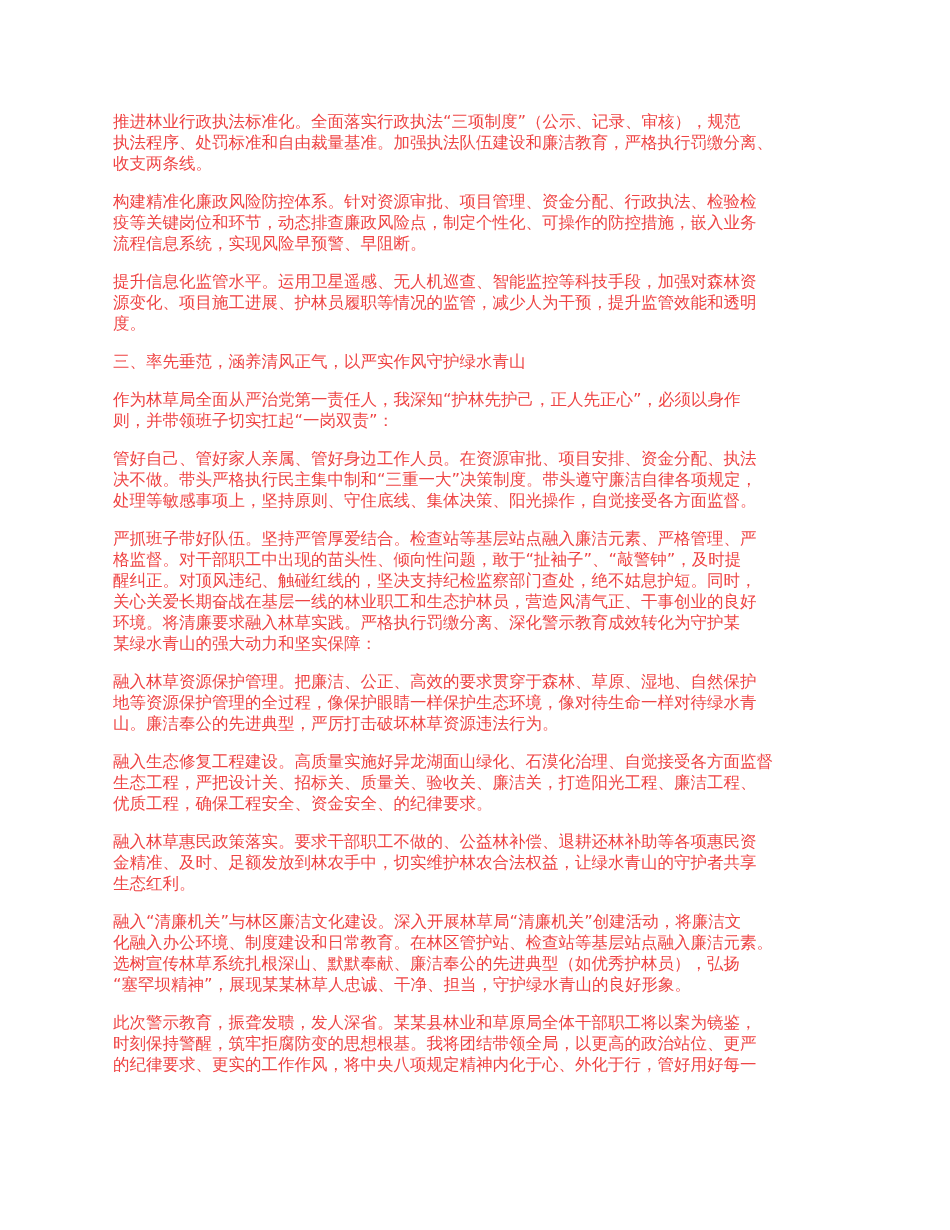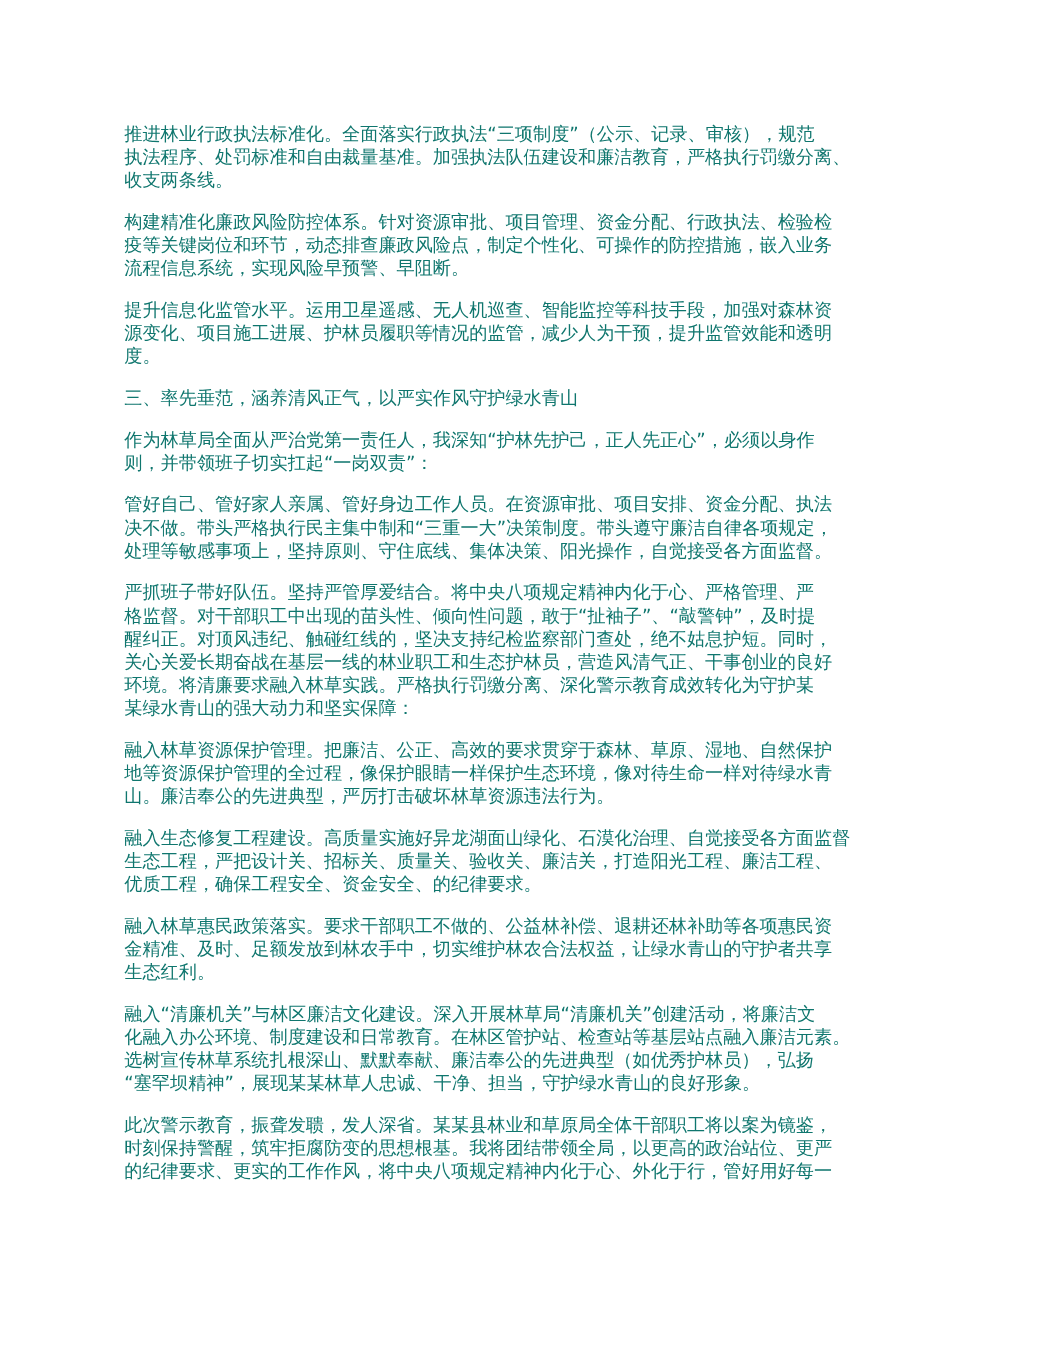--- a/index.html
+++ b/index.html
@@ -1,20 +1,20 @@
 <!DOCTYPE html>
 <html><head>
 <meta charset="utf-8">
 <style>
   html, body { margin: 0; padding: 0; background: #ffffff; }
   body { width: 950px; height: 1230px; position: relative; overflow: hidden; }
   .page {
     position: absolute; left: 113px; top: 111px; width: 760px;
     font-family: "DejaVu Sans", "Liberation Sans", sans-serif;
-    font-size: 16.5px; line-height: 21px; color: #0f766e;
+    font-size: 16.5px; line-height: 21px; color: #ef4444;
   }
   .para { margin: 0 0 17px 0; white-space: nowrap; }
   .line { display: block; }
 </style>
 </head>
 <body>
 
 <div class="page">
   <div class="para">
     <span class="line">推进林业行政执法标准化。全面落实行政执法“三项制度”（公示、记录、审核），规范</span>
@@ -37,21 +37,21 @@
   <div class="para">
     <span class="line">作为林草局全面从严治党第一责任人，我深知“护林先护己，正人先正心”，必须以身作</span>
     <span class="line">则，并带领班子切实扛起“一岗双责”：</span>
   </div>
   <div class="para">
     <span class="line">管好自己、管好家人亲属、管好身边工作人员。在资源审批、项目安排、资金分配、执法</span>
     <span class="line">决不做。带头严格执行民主集中制和“三重一大”决策制度。带头遵守廉洁自律各项规定，</span>
     <span class="line">处理等敏感事项上，坚持原则、守住底线、集体决策、阳光操作，自觉接受各方面监督。</span>
   </div>
   <div class="para">
-    <span class="line">严抓班子带好队伍。坚持严管厚爱结合。将中央八项规定精神内化于心、严格管理、严</span>
+    <span class="line">严抓班子带好队伍。坚持严管厚爱结合。检查站等基层站点融入廉洁元素、严格管理、严</span>
     <span class="line">格监督。对干部职工中出现的苗头性、倾向性问题，敢于“扯袖子”、“敲警钟”，及时提</span>
     <span class="line">醒纠正。对顶风违纪、触碰红线的，坚决支持纪检监察部门查处，绝不姑息护短。同时，</span>
     <span class="line">关心关爱长期奋战在基层一线的林业职工和生态护林员，营造风清气正、干事创业的良好</span>
     <span class="line">环境。将清廉要求融入林草实践。严格执行罚缴分离、深化警示教育成效转化为守护某</span>
     <span class="line">某绿水青山的强大动力和坚实保障：</span>
   </div>
   <div class="para">
     <span class="line">融入林草资源保护管理。把廉洁、公正、高效的要求贯穿于森林、草原、湿地、自然保护</span>
     <span class="line">地等资源保护管理的全过程，像保护眼睛一样保护生态环境，像对待生命一样对待绿水青</span>
     <span class="line">山。廉洁奉公的先进典型，严厉打击破坏林草资源违法行为。</span>

